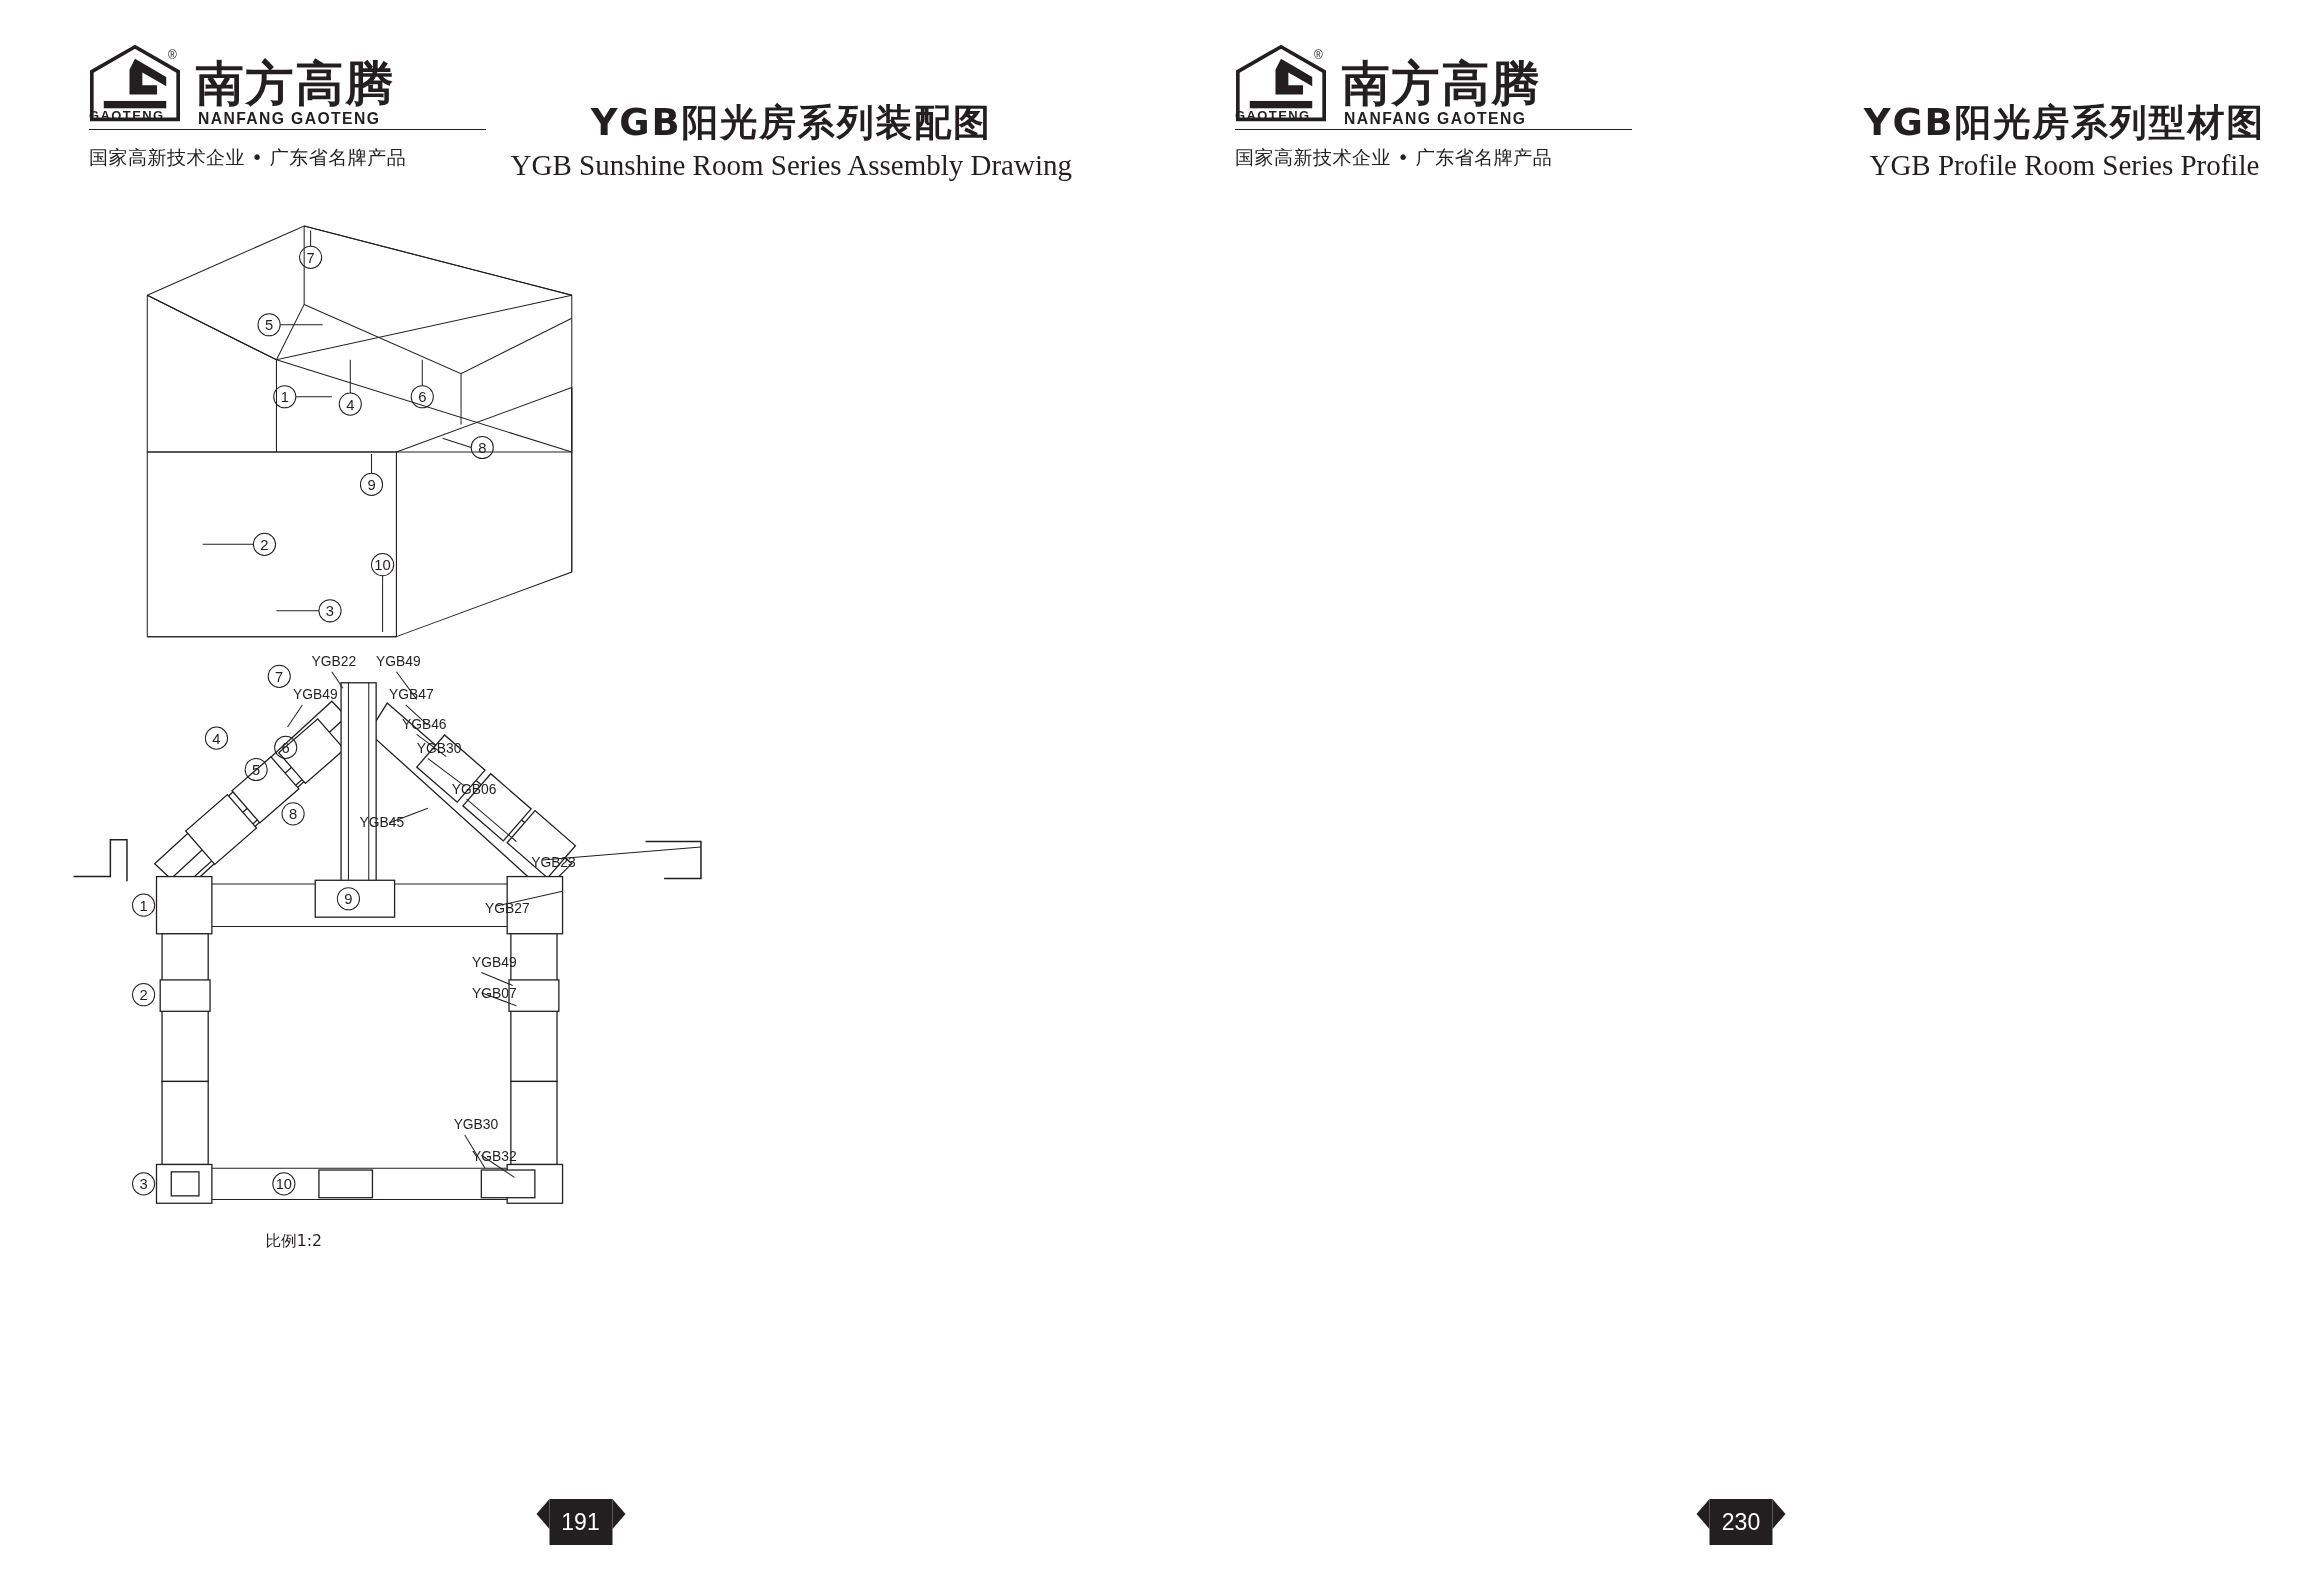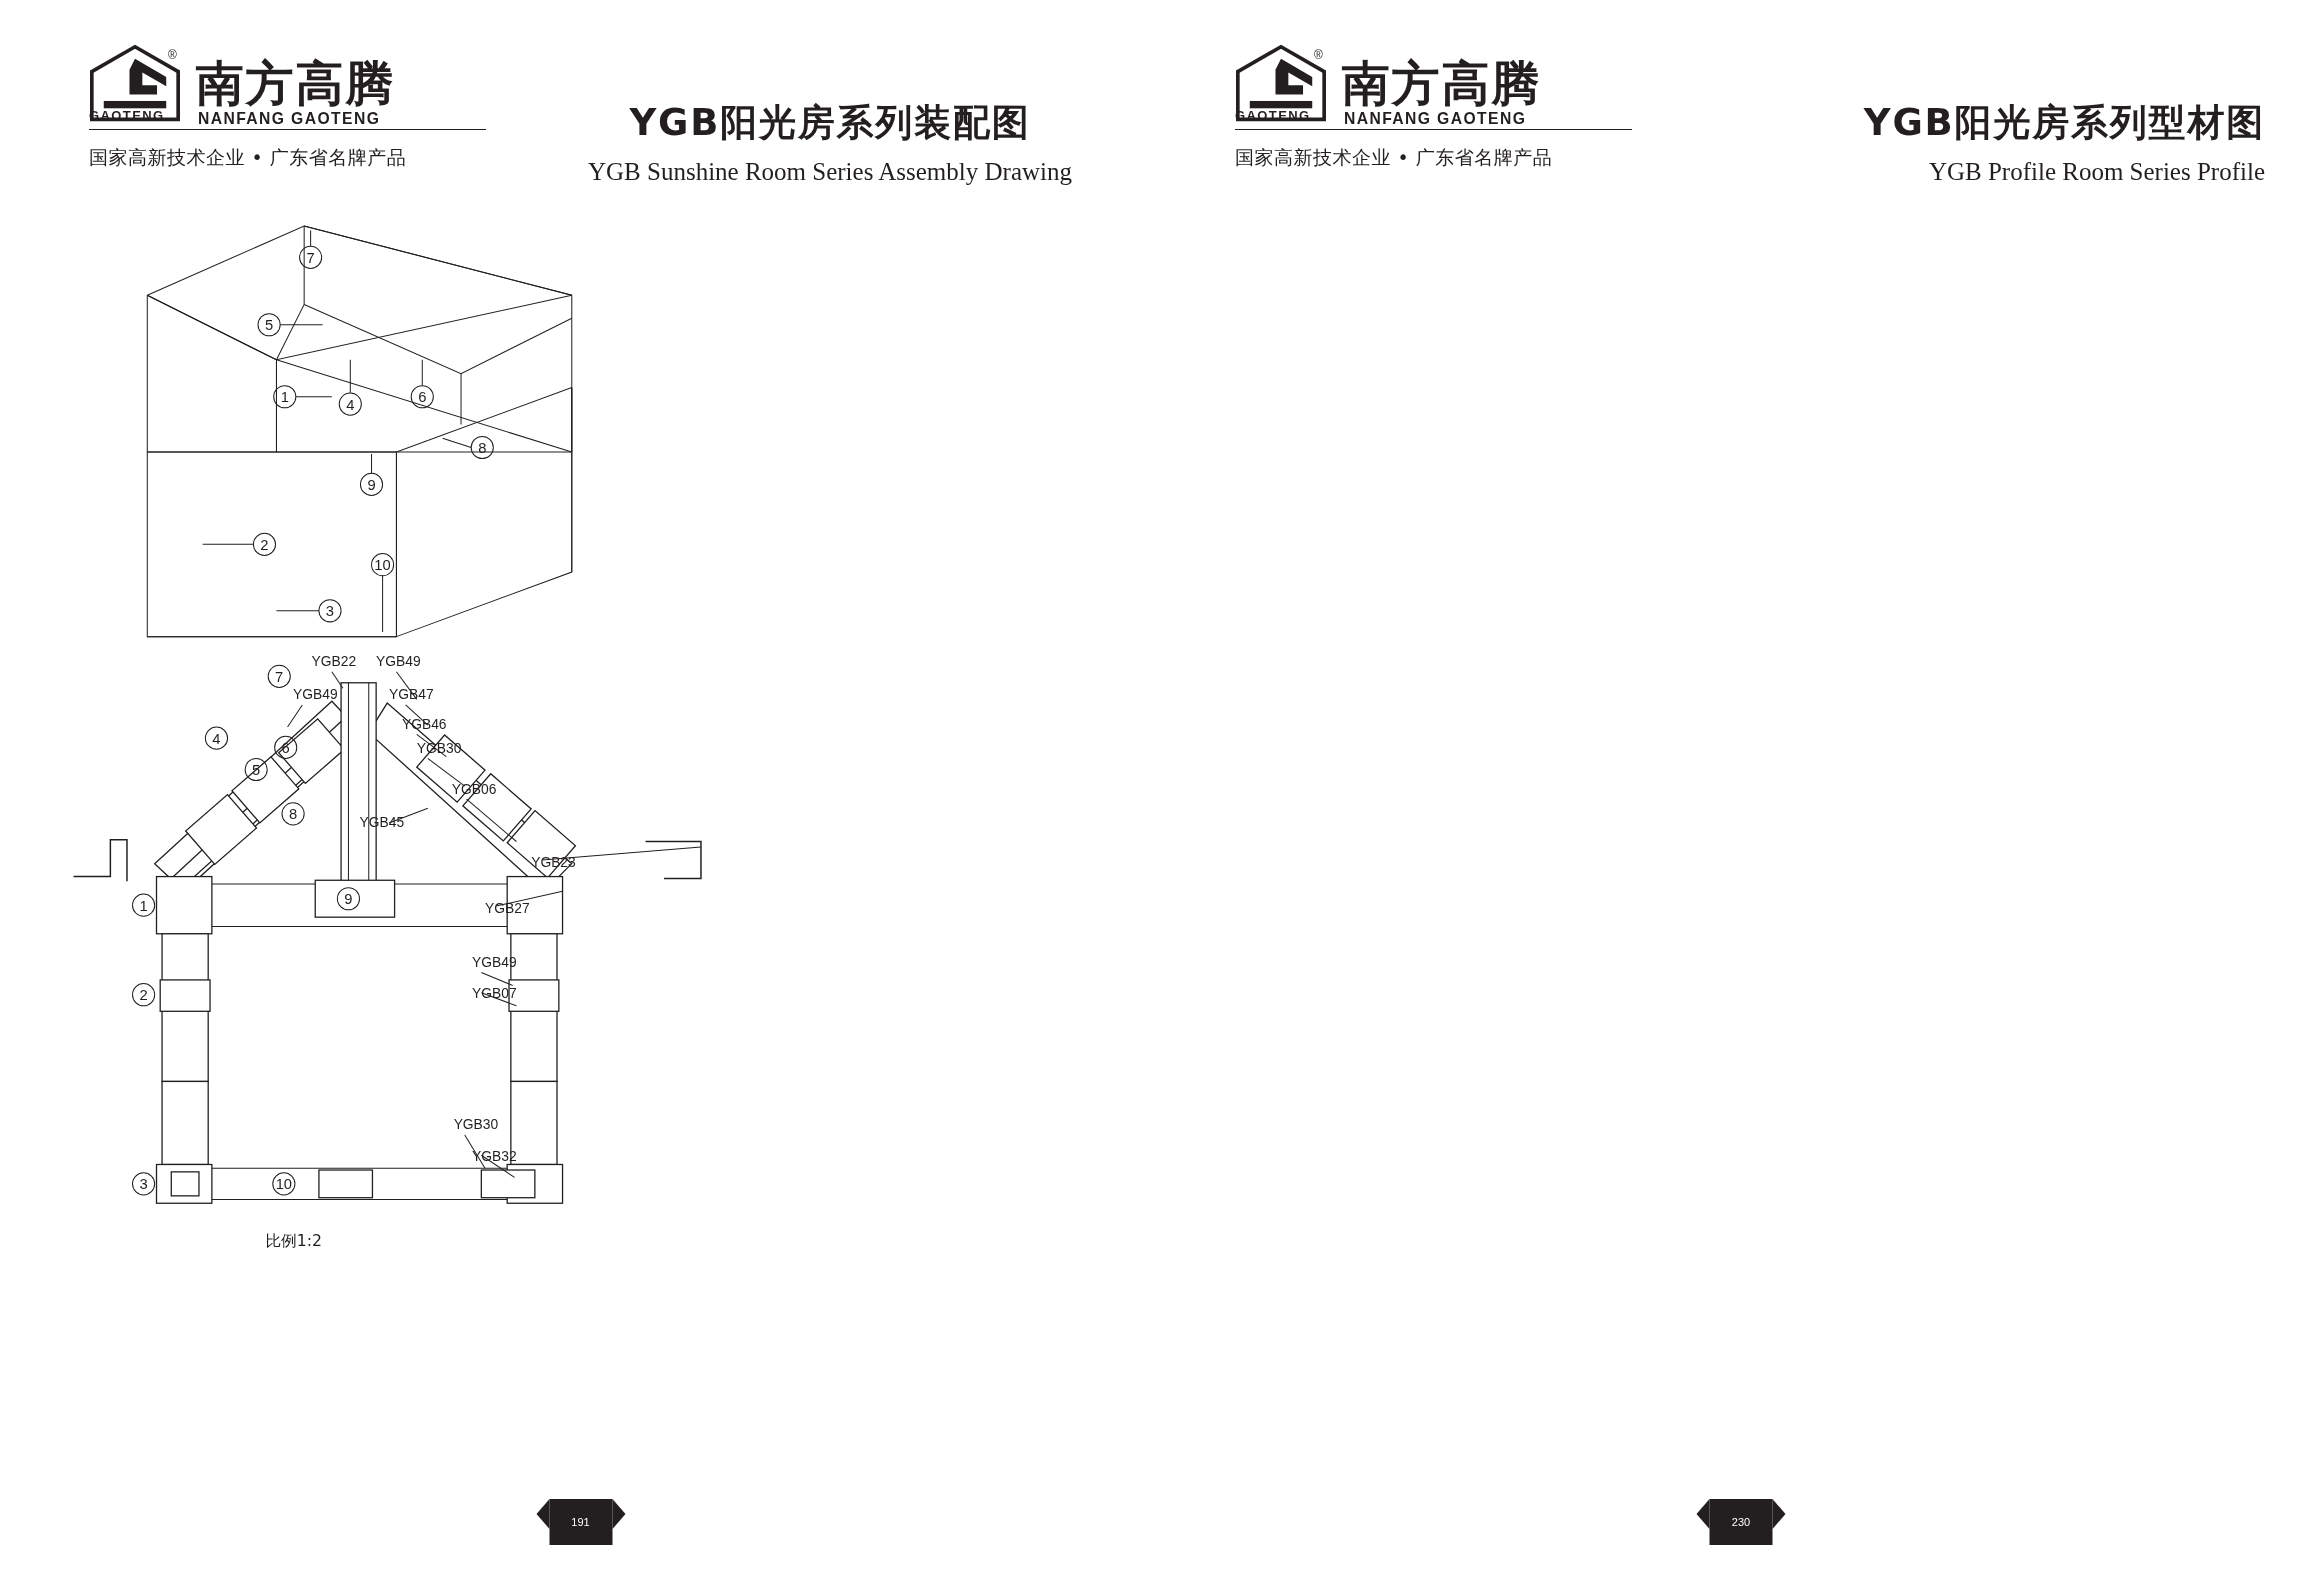--- a/index.html
+++ b/index.html
@@ -21,27 +21,27 @@
   .logo-wrap { position:absolute; left:89px; top:0; width:434px; }
   .logo-row { display:flex; align-items:center; }
   .logo-mark { width:92px; height:79px; position:relative; flex:0 0 auto; }
   .logo-mark svg { display:block; }
   .logo-cn { font-family:"DejaVu Sans", sans-serif; font-weight:bold; font-size:48px; letter-spacing:1.8px; margin-left:14.8px; color:#231f20; }
   .logo-tag { margin-top:15px; font-family:"DejaVu Sans", sans-serif; font-size:19px; letter-spacing:0.5px; color:#231f20; white-space:nowrap; }
   .logo-rule { width:397px; height:1.8px; background:#231f20; margin-top:5.5px; }
 
   .title-block { position:absolute; right:89px; top:54px; text-align:center; }
   .title-cn { font-family:"DejaVu Sans", sans-serif; font-size:37px; font-weight:bold; letter-spacing:1.8px; color:#231f20; white-space:nowrap; }
-  .title-en { font-family:"Liberation Serif", serif; font-size:25px; margin-top:10px; color:#231f20; white-space:nowrap;text-align:right; }
+  .title-en { font-family:"Liberation Serif", serif; font-size:29px; margin-top:1px; color:#231f20; white-space:nowrap; }
 
   
   .pagenum {
     position:absolute; bottom:41px; left:50%; transform:translateX(-50%);
     width:63px; height:46px; background:#231f20; color:#fff;
-    font-size:11px; font-family:"Liberation Sans", sans-serif;
+    font-size:23px; font-family:"Liberation Sans", sans-serif;
     display:flex; align-items:center; justify-content:center;
   }
   .pagenum::before, .pagenum::after {
     content:""; position:absolute; width:0; height:0; top:0;
     border-top:15.7px solid transparent; border-bottom:15.7px solid transparent;
   }
   .pagenum::before { left:-13px; border-right:13px solid #231f20; }
   .pagenum::after  { right:-13px; border-left:13px solid #231f20; }
 
   

